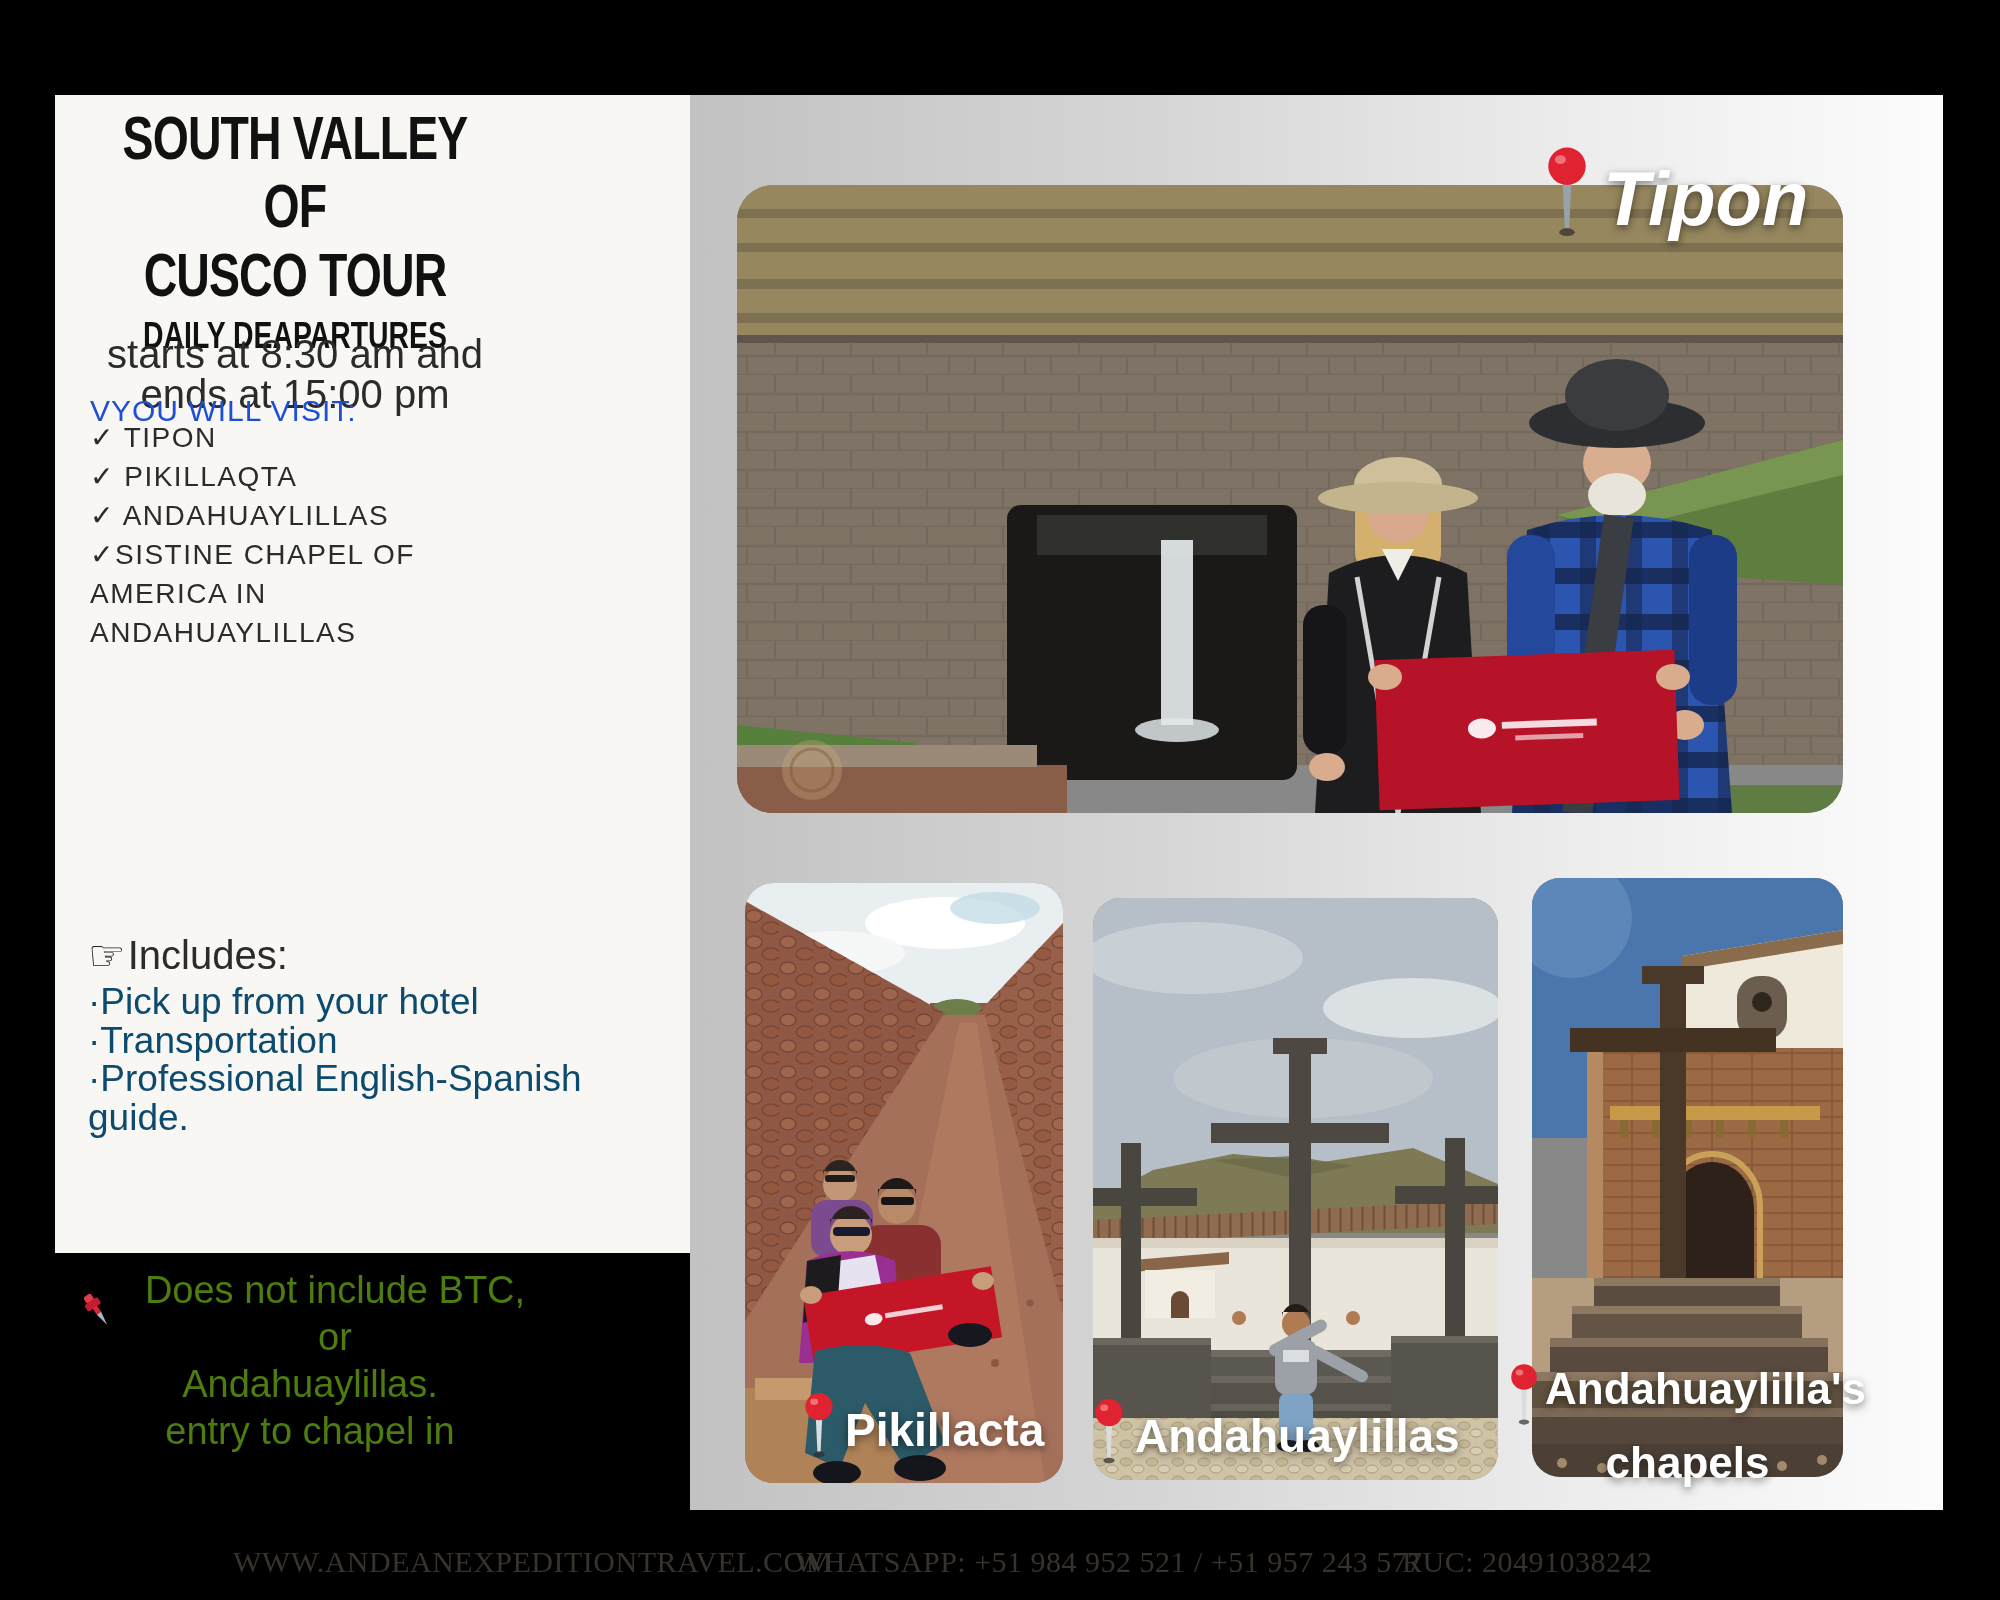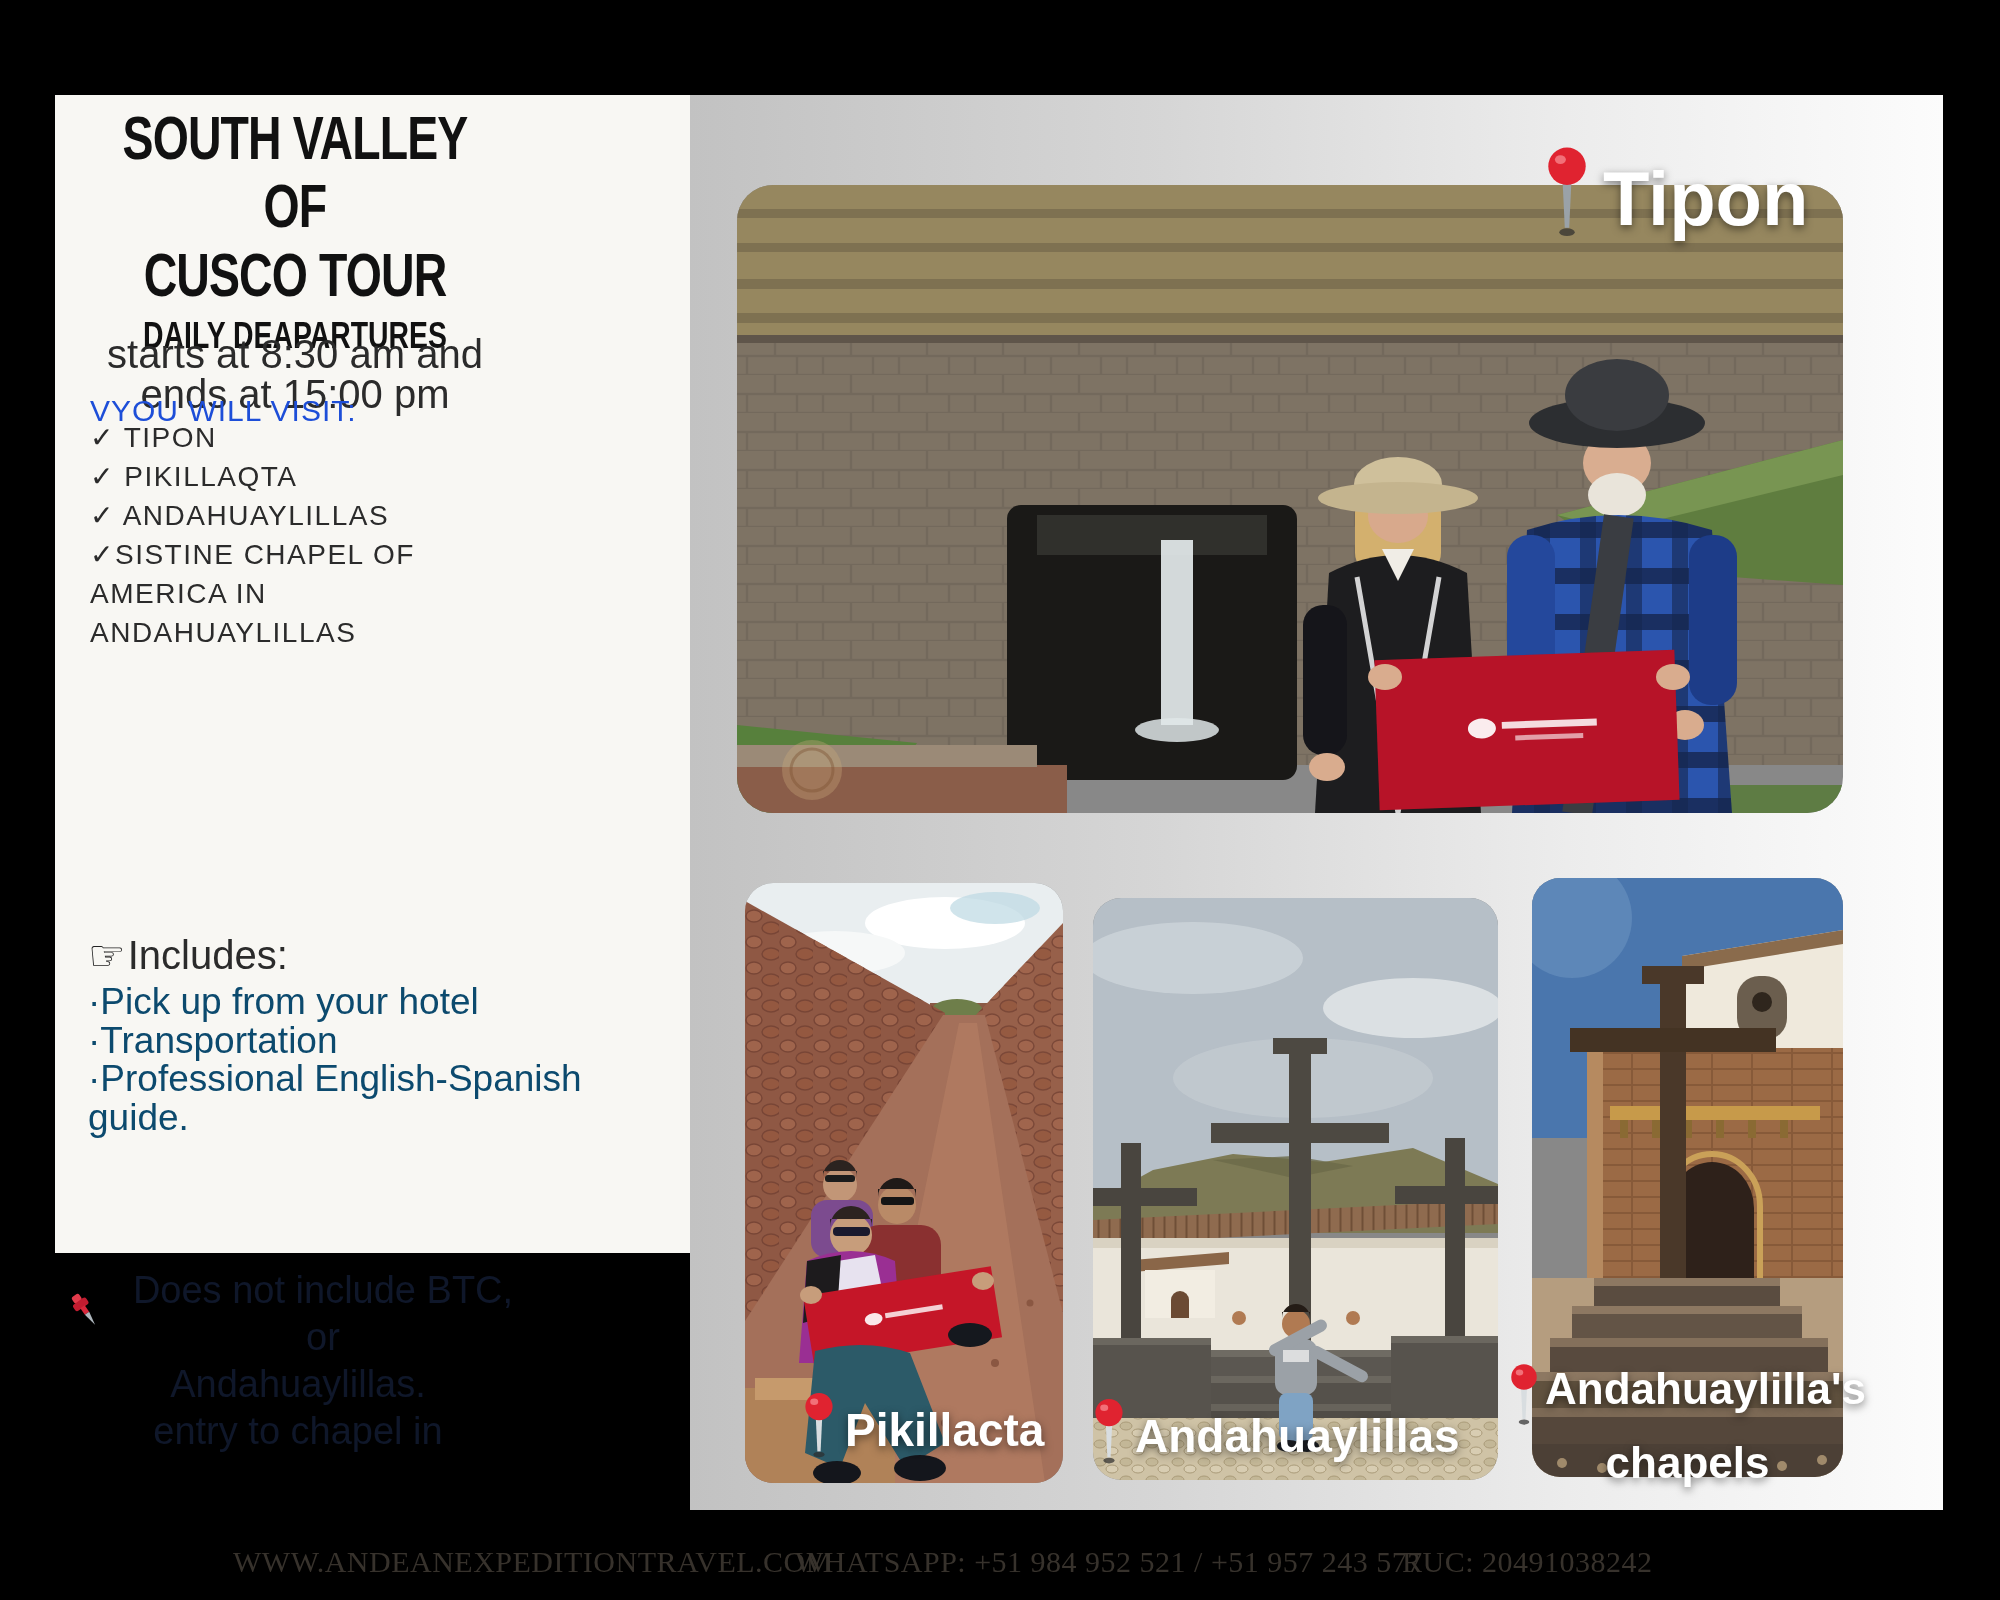--- a/index.html
+++ b/index.html
@@ -25,33 +25,33 @@
   .sched-line.l2{top:277px;}
 
   .visit-head{left:35px;top:299px;font-size:30px;font-weight:300;letter-spacing:1px;color:#1d4ed8;}
   .visit-list{left:35px;top:323px;width:400px;font-size:28px;font-weight:300;color:#2b2b2b;letter-spacing:1.5px;line-height:39px;}
   .visit-item{margin:0 0 0 0;}
 
   .inc-head{left:33px;top:838px;display:flex;align-items:center;gap:2px;font-size:40px;font-weight:300;color:#2b2b2b;}
   .hand{font-size:42px;line-height:40px;color:#222;}
   .inc-list{left:33px;top:888px;width:545px;font-size:37px;font-weight:300;color:#0c4a6e;line-height:38.5px;}
 
-  .notinc{left:8px;top:1172px;width:470px;text-align:center;font-size:38px;font-weight:300;color:#0f172a;line-height:47px;}
+  .notinc{left:20px;top:1172px;width:470px;text-align:center;font-size:38px;font-weight:300;color:#4d7c0f;line-height:47px;}
   .notinc .row1{display:flex;justify-content:center;align-items:center;gap:8px;}
 
   
   .photo{overflow:hidden;background:#888;}
   .photo svg{display:block;}
   .ph-big{left:682px;top:90px;width:1106px;height:628px;border-radius:36px;}
   .ph1{left:690px;top:788px;width:318px;height:600px;border-radius:28px;}
   .ph2{left:1038px;top:803px;width:405px;height:582px;border-radius:28px;}
   .ph3{left:1477px;top:783px;width:311px;height:599px;border-radius:28px;}
 
   .ph-label{color:#fff;font-weight:700;text-shadow:0 3px 8px rgba(0,0,0,.5);white-space:nowrap;}
-  .lab-tipon{left:1490px;top:50px;display:flex;gap:14px;align-items:flex-start;}
+  .lab-tipon{left:1490px;top:50px;display:flex;gap:14px;align-items:flex-start;font-style:italic;}
   .lab-tipon .txt{font-size:76px;line-height:80px;margin-top:14px;}
   .lab-pik{left:748px;top:1296px;display:flex;gap:10px;align-items:flex-start;}
   .lab-pik .txt,.lab-and .txt{font-size:46px;line-height:50px;margin-top:14px;}
   .lab-and{left:1038px;top:1302px;width:405px;display:flex;gap:10px;align-items:flex-start;justify-content:flex-start;}
   .lab-chap{left:1477px;top:1268px;width:311px;text-align:center;}
   .lab-chap .row1{display:flex;justify-content:center;align-items:flex-start;gap:6px;}
   .lab-chap .txt{font-size:44px;line-height:52px;}
 
   
   .footer-item{top:1450px;font-family:"Liberation Serif","DejaVu Serif",serif;font-size:30px;color:#37322c;letter-spacing:0.5px;white-space:nowrap;}

